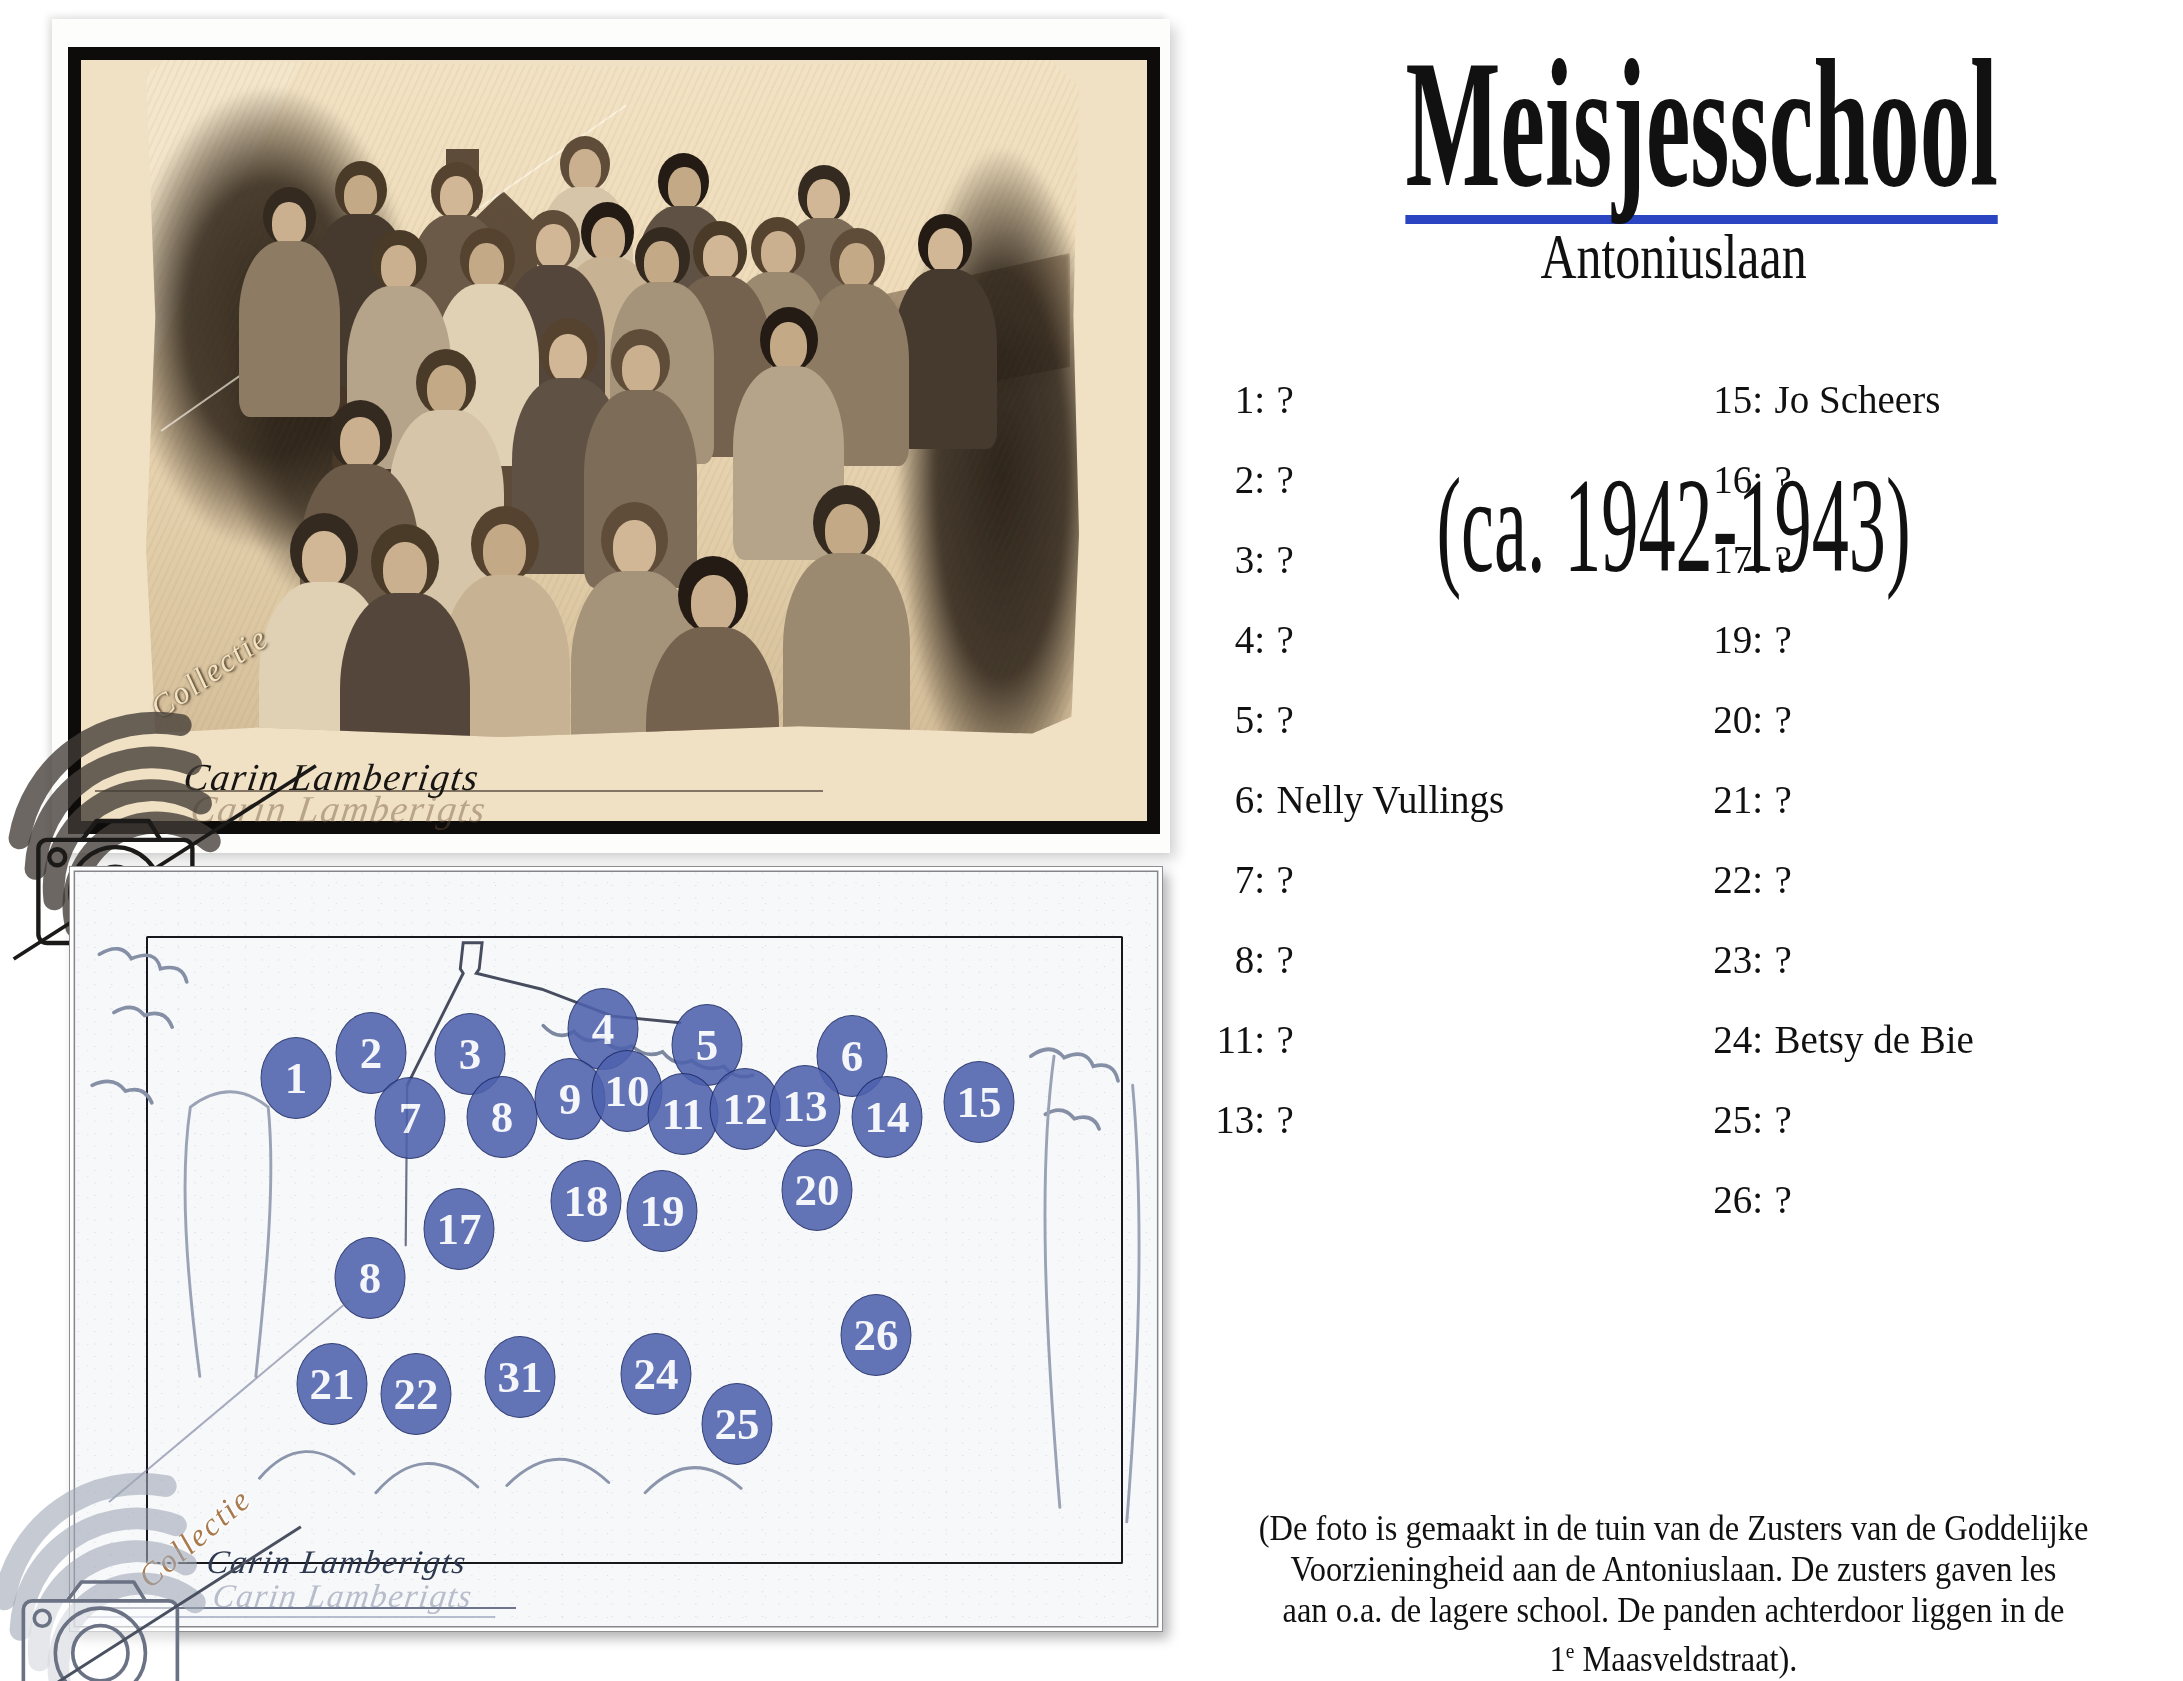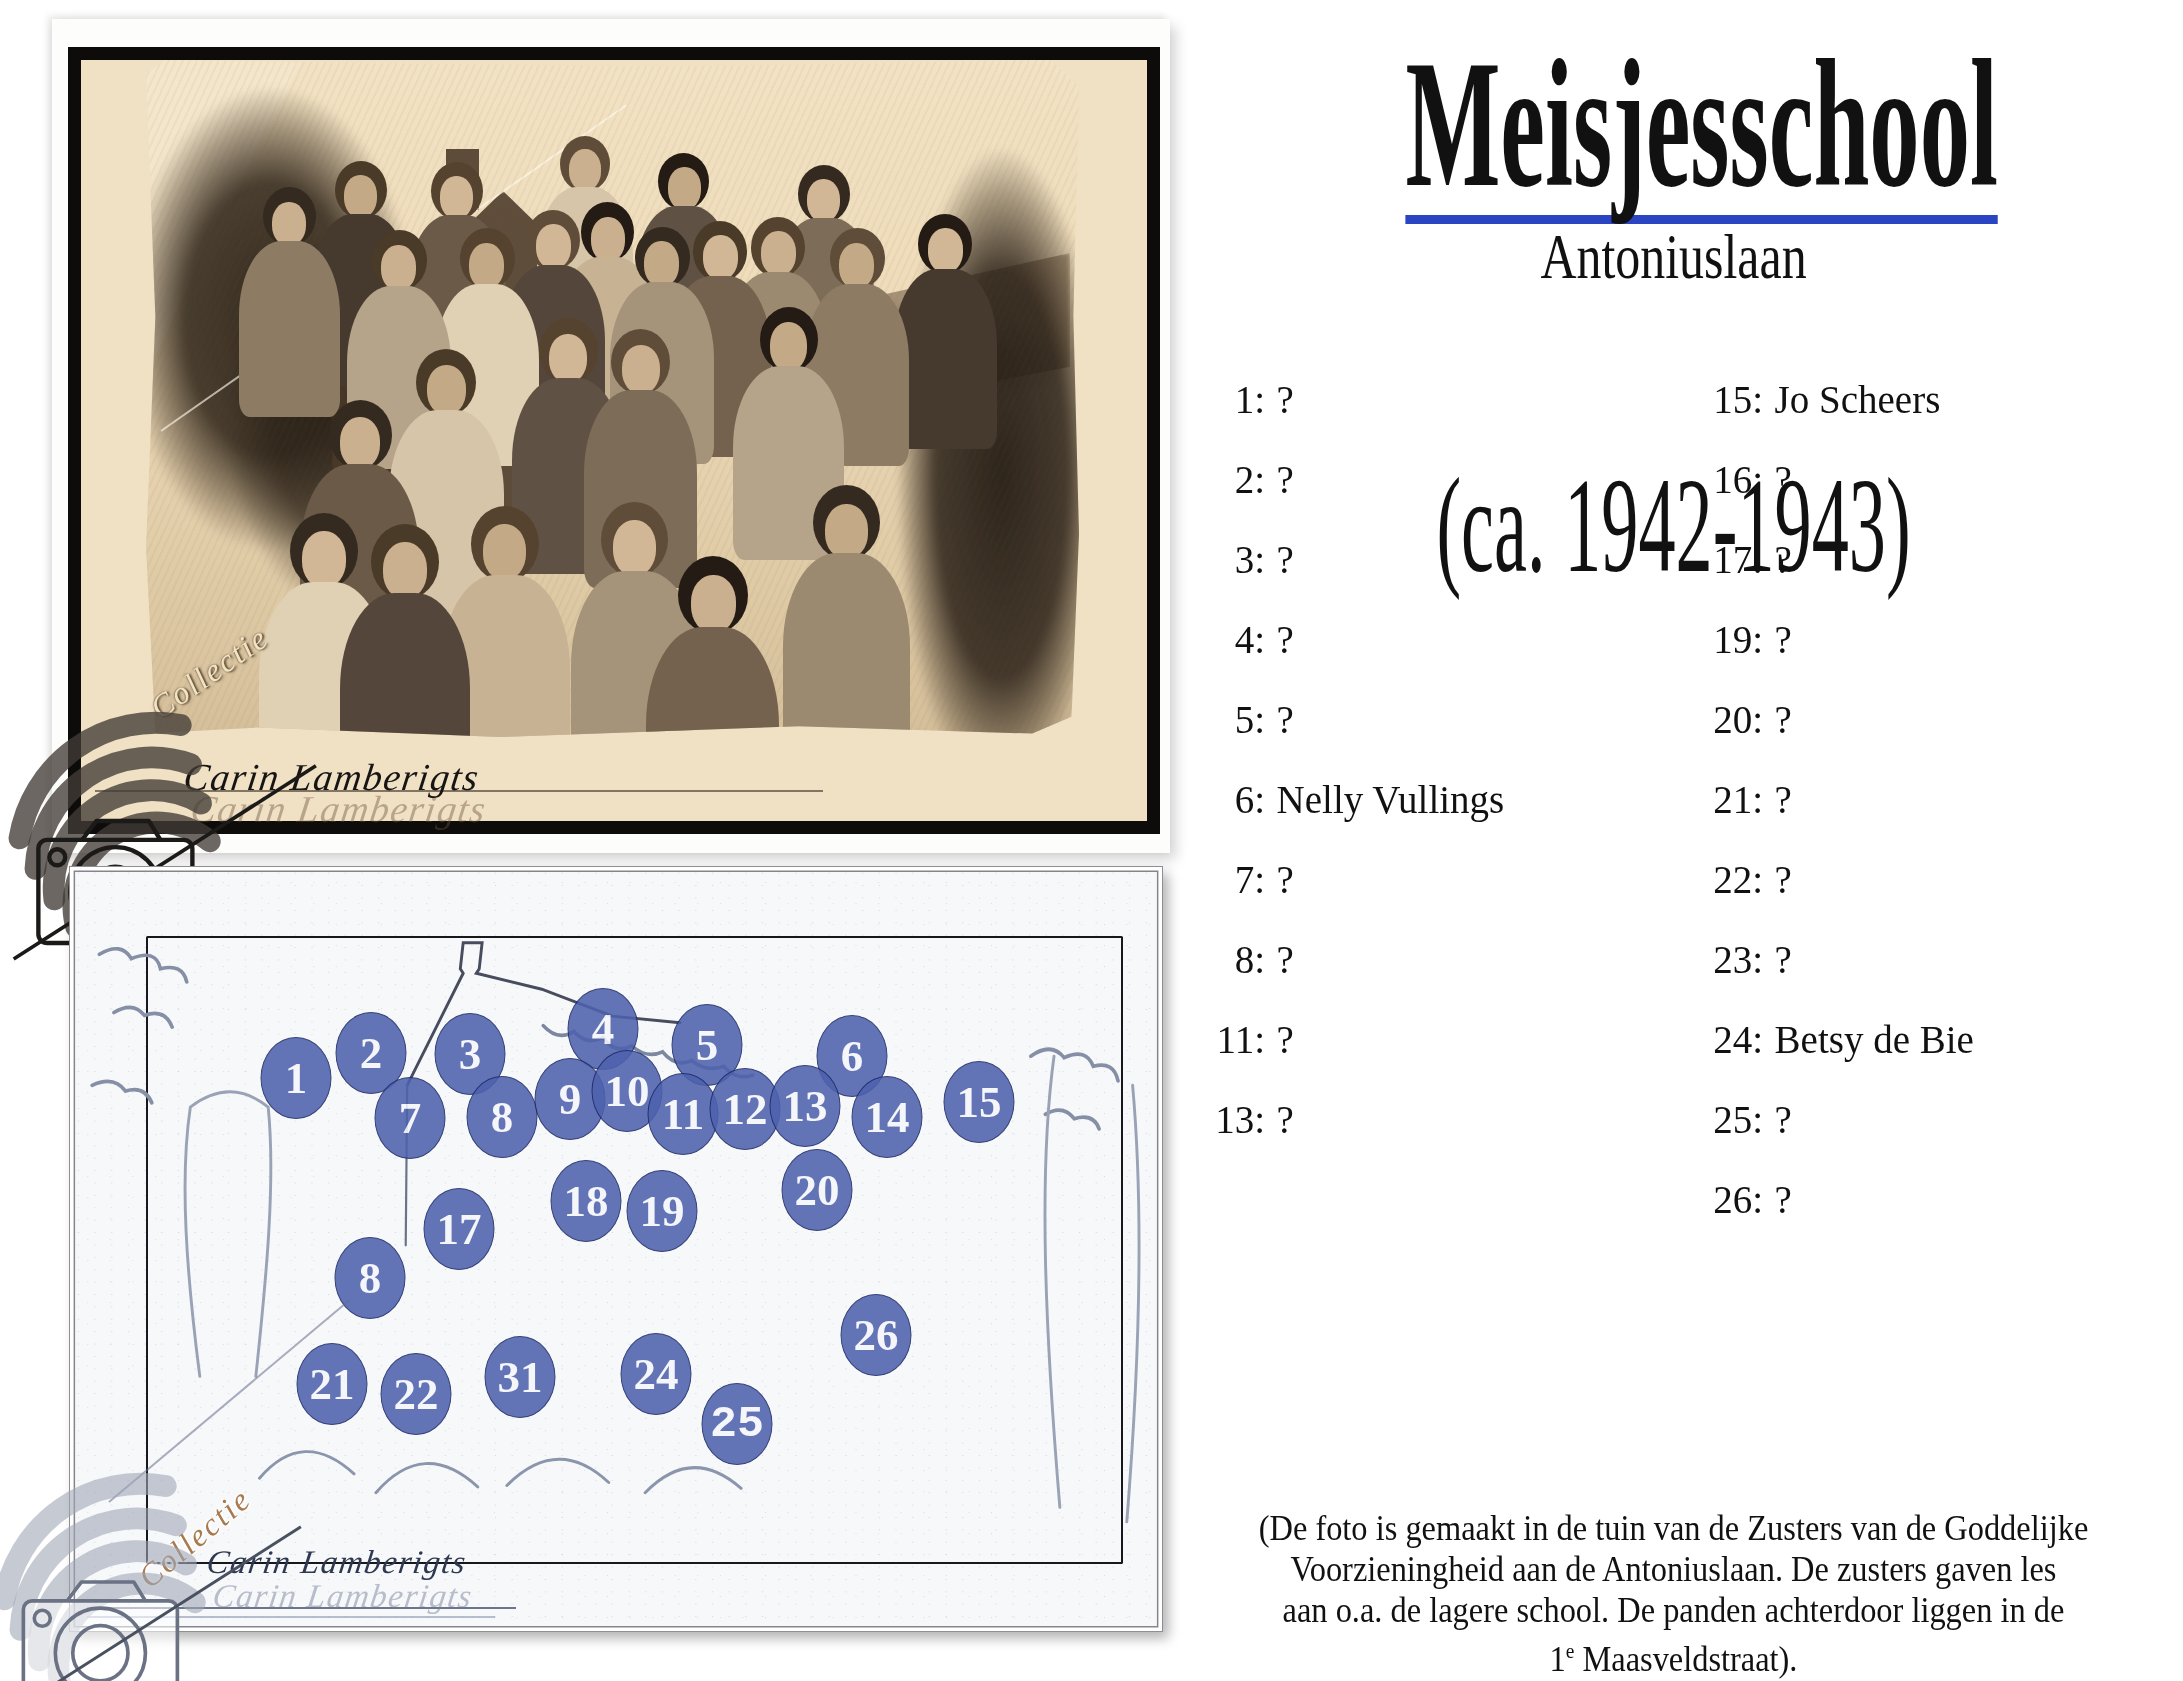--- a/index.html
+++ b/index.html
@@ -346,21 +346,21 @@
         </div>
         <div class="circle" style="left: 346px; top: 527px;">
           <span>22</span>
         </div>
         <div class="circle" style="left: 450px; top: 510px;">
           <span>31</span>
         </div>
         <div class="circle" style="left: 586px; top: 507px;">
           <span>24</span>
         </div>
-        <div class="circle" style="left: 667px; top: 557px; font-family: Liberation Mono, monospace;">
+        <div class="circle" style="left: 667px; top: 557px;">
           <span>25</span>
         </div>
         <div class="circle" style="left: 806px; top: 468px;">
           <span>26</span>
         </div>
       </div>
   </div>
 
   <div class="thin-line abs" style="left:109px;top:1501px;width:313px;background:rgba(100,110,140,.55);transform:rotate(-40deg);transform-origin:0 50%;"></div>
   <div id="collectie-sketch" class="collectie abs" style="left:143px;top:1563px;">Collectie</div>

